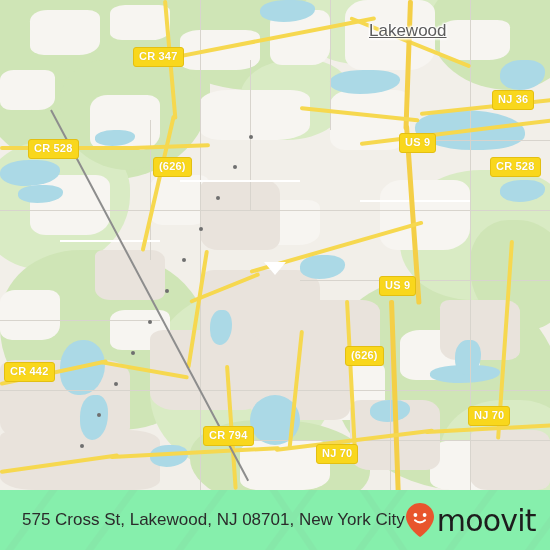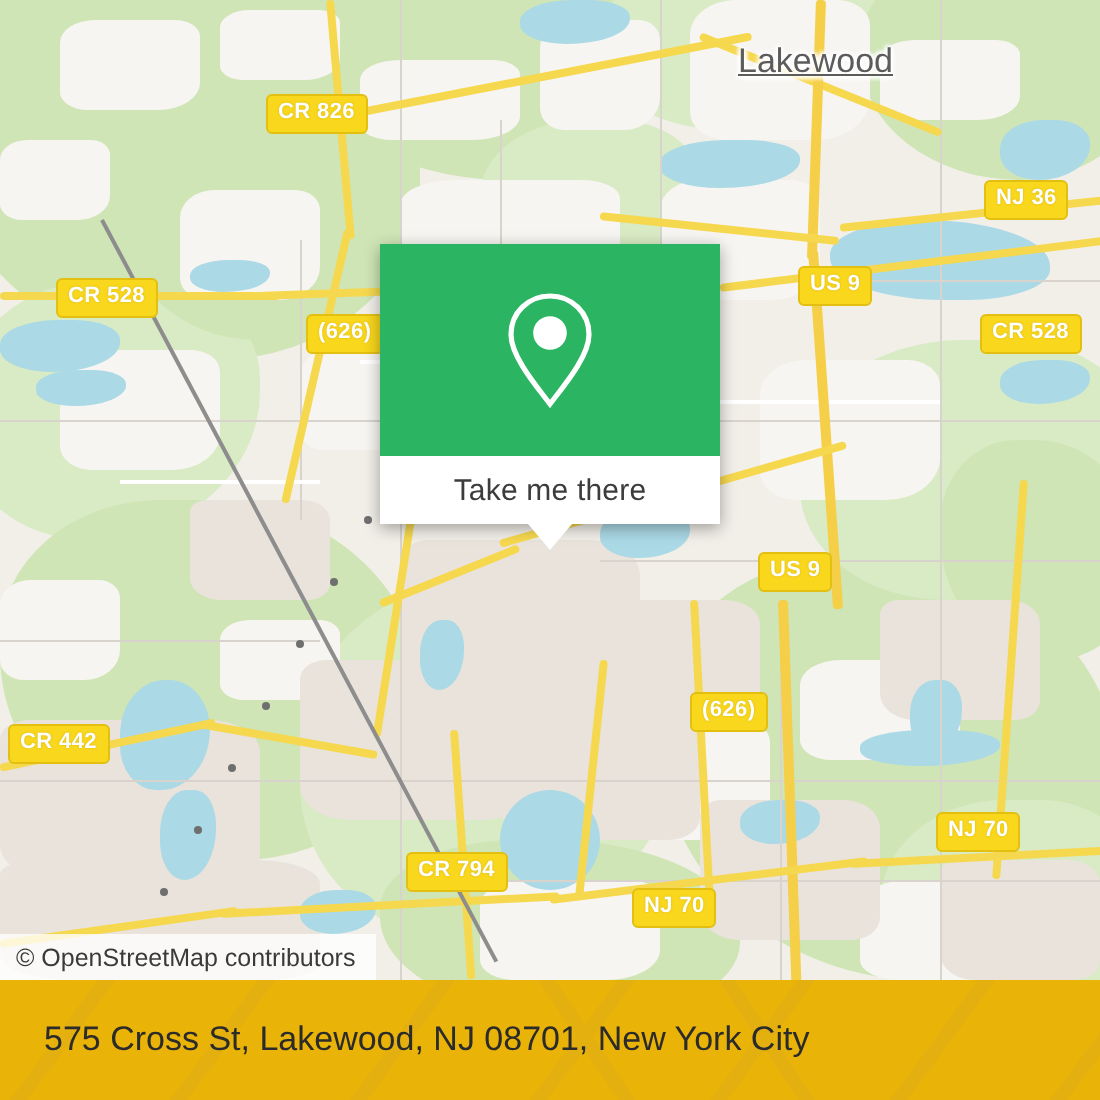--- a/index.html
+++ b/index.html
@@ -92,21 +92,21 @@
     background:rgba(255,255,255,.78);
     display:flex;align-items:center;
     padding:0 10px 0 8px;
     box-sizing:border-box;
   }
   .attrib span{font-size:12.5px;color:#3a3a3a;}
 
   
   .footer{
     position:absolute;left:0;top:490px;width:550px;height:60px;
-    background:#eab308;
+    background:#86efac;
     overflow:hidden;
   }
   .footer-wm{
     position:absolute;left:0;top:-30px;width:550px;height:120px;
     opacity:.06;
   }
   .footer-inner{
     position:relative;width:100%;height:100%;
     display:flex;align-items:center;justify-content:space-between;
     padding:0 16px 0 22px;box-sizing:border-box;
@@ -269,65 +269,60 @@
       <div class="railtick" style="left:114px;top:382px;"></div>
       <div class="railtick" style="left:97px;top:413px;"></div>
       <div class="railtick" style="left:80px;top:444px;"></div>
     </div>
 
     <div class="layer">
       <div class="placelabel" style="left:369px;top:21px;text-decoration:underline;">Lakewood</div>
     </div>
 
     <div class="layer">
-      <div class="shield" style="left:133px;top:47px;">CR 826</div>
+      <div class="shield" style="left:133px;top:47px;">CR 347</div>
       <div class="shield" style="left:28px;top:139px;">CR 528</div>
       <div class="shield" style="left:153px;top:157px;">(626)</div>
       <div class="shield" style="left:492px;top:90px;">NJ 36</div>
       <div class="shield" style="left:399px;top:133px;">US 9</div>
       <div class="shield" style="left:490px;top:157px;">CR 528</div>
       <div class="shield" style="left:379px;top:276px;">US 9</div>
       <div class="shield" style="left:345px;top:346px;">(626)</div>
       <div class="shield" style="left:4px;top:362px;">CR 442</div>
       <div class="shield" style="left:203px;top:426px;">CR 794</div>
       <div class="shield" style="left:316px;top:444px;">NJ 70</div>
       <div class="shield" style="left:468px;top:406px;">NJ 70</div>
     </div>
 
-    <div class="popup">
-      <div class="popup-top">
-        <svg width="52" height="62" viewBox="0 0 52 62">
-          <path d="M26 4 C15 4 6.5 12.5 6.5 23.2 C6.5 34.5 20 50 26 58 C32 50 45.5 34.5 45.5 23.2 C45.5 12.5 37 4 26 4 Z" fill="none" stroke="#ffffff" stroke-width="2.6"></path>
-          <circle cx="26" cy="22.5" r="8.4" fill="#ffffff"></circle>
-        </svg>
-      </div>
-      <div class="popup-bottom">
-        <span>Take me there</span>
-      </div>
-    </div>
     <div class="popup-tail"></div>
 
-    <div class="attrib">
-      <span>© OpenStreetMap contributors</span>
-    </div>
 
   </div>
 
   <div class="footer">
     <svg class="footer-wm" viewBox="0 0 550 120" preserveAspectRatio="none">
       <g stroke="#888" stroke-width="7" fill="none">
         <path d="M-20 130 L90 -20"></path>
         <path d="M60 130 L170 -20"></path>
         <path d="M150 130 L260 -20"></path>
         <path d="M240 130 L350 -20"></path>
         <path d="M330 130 L440 -20"></path>
         <path d="M420 130 L530 -20"></path>
         <path d="M500 130 L610 -20"></path>
         <path d="M330 -20 L430 130"></path>
         <path d="M240 -20 L340 130"></path>
       </g>
     </svg>
     <div class="footer-inner">
       <div class="addr">575 Cross St, Lakewood, NJ 08701, New York City</div>
+      <div class="logo">
+        <svg width="30" height="36" viewBox="0 0 30 36">
+          <path d="M15 1 C7.3 1 1 7.2 1 14.9 C1 23 10.5 31.8 15 35 C19.5 31.8 29 23 29 14.9 C29 7.2 22.7 1 15 1 Z" fill="#e8552d"></path>
+          <circle cx="10.4" cy="13" r="1.9" fill="#ffffff"></circle>
+          <circle cx="19.6" cy="13" r="1.9" fill="#ffffff"></circle>
+          <path d="M10 18.2 Q15 22.6 20 18.2" fill="none" stroke="#ffffff" stroke-width="2" stroke-linecap="round"></path>
+        </svg>
+        <span class="logo-word">moovit</span>
+      </div>
     </div>
   </div>
 
 </div>
 
 </body></html>

